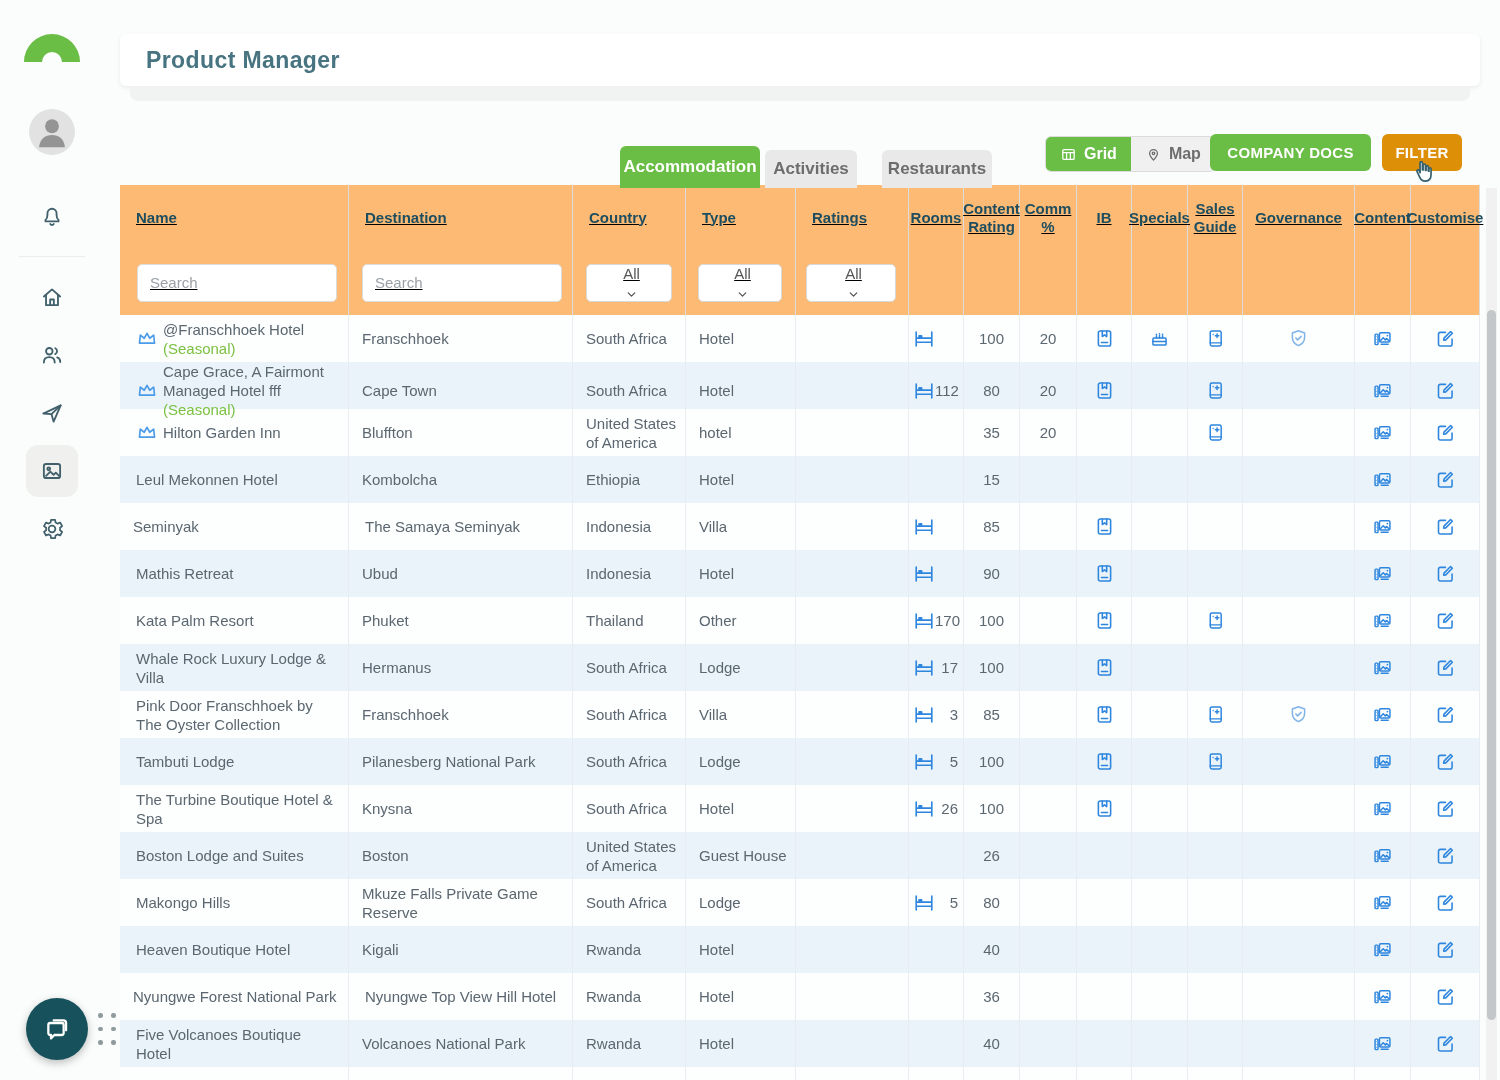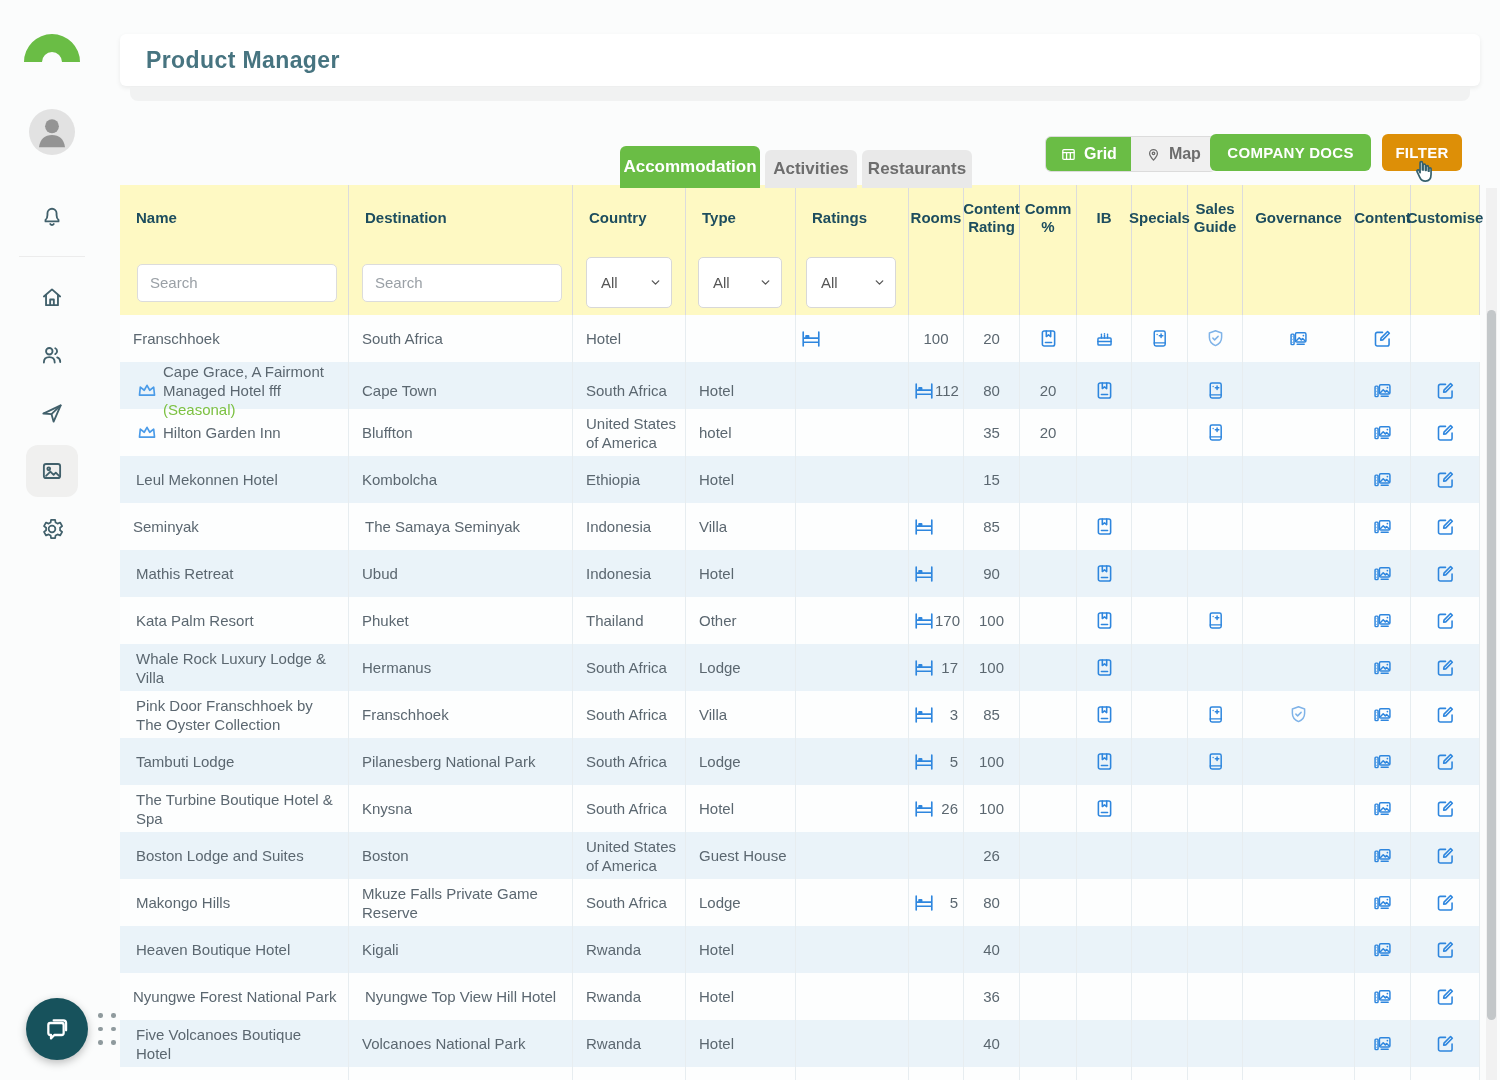--- a/index.html
+++ b/index.html
@@ -30,52 +30,52 @@
     border-radius:6px;box-shadow:0 2px 5px rgba(0,0,0,.07);display:flex;align-items:center;}
   .header-card .title{margin-left:26px;font-size:23px;font-weight:600;letter-spacing:.4px;color:#477480;}
   .header-shadow{position:absolute;left:130px;top:88px;width:1340px;height:13px;background:#f1f2f2;
     border-radius:0 0 8px 8px;}
 
   
   .tabs{position:absolute;left:620px;top:146px;display:flex;align-items:flex-end;z-index:5;}
   .tab{height:38px;display:flex;align-items:center;justify-content:center;border-radius:6px 6px 0 0;
     background:#e9e9e9;color:#6d6d6d;font-size:17px;font-weight:700;cursor:pointer;margin-right:5px;}
   .tab.active{height:42px;background:var(--green);color:#fff;}
-  .tab.t0{width:140px;} .tab.t1{width:92px;} .tab.t2{width:110px;}
+  .tab.t0{width:140px;} .tab.t1{width:92px;} .tab.t2{width:110px;margin-left:20px;}
 
   .view-toggle{position:absolute;left:1045px;top:136px;height:34px;display:flex;z-index:5;
     border-radius:6px;overflow:hidden;border:1px solid #dcdcdc;}
   .vt{display:flex;align-items:center;gap:7px;padding:0 14px;font-size:16px;font-weight:700;cursor:pointer;}
   .vt svg{width:17px;height:17px;}
   .vt.active{background:var(--green);color:#fff;border:none;}
   .vt.idle{background:#f0f0f0;color:#6d6d6d;}
 
   .btn{position:absolute;top:134px;height:37px;border:none;border-radius:6px;color:#fff;
     font-family:"Liberation Sans",sans-serif;font-size:15px;font-weight:700;letter-spacing:.3px;cursor:pointer;z-index:5;}
   .btn-docs{left:1210px;width:161px;background:var(--green);}
   .btn-filter{left:1382px;width:80px;background:#dd8f07;}
   .cursor-hand{position:absolute;left:1408px;top:155px;width:32px;height:34px;z-index:9;pointer-events:none;}
 
   
   :root{--green:#6abd45;--blue:#2e86de;--cols:229px 224px 113px 110px 113px 55px 56px 57px 55px 56px 55px 112px 56px 69px;}
   .table{position:absolute;left:120px;top:185px;width:1360px;height:895px;background:#fdfefe;}
   .grid-row{display:grid;grid-template-columns:var(--cols);}
-  .thead{background:#fef9c3;height:130px;position:relative;}
+  .thead{background:#fdba74;height:130px;position:relative;text-decoration:underline;}
   .th{border-right:1px solid #dcdcdc;height:65px;display:flex;align-items:center;
     color:#1d4d5e;font-size:15px;font-weight:700;line-height:18px;}
   .th.left{padding-left:16px;}
   .th.ctr{justify-content:center;text-align:center;}
   .th.nowrap{white-space:nowrap;overflow:visible;}
   .tfilter .fc{border-right:1px solid #dcdcdc;height:65px;display:flex;align-items:center;}
   .search{height:38px;border:1px solid #dcdcdc;border-radius:5px;background:#fff;width:200px;
     font-family:"Liberation Sans",sans-serif;font-size:15px;color:#555;padding:0 12px;box-sizing:border-box;outline:none;}
   .search::placeholder{color:#9aa0a6;}
-  .select{height:51px;border:1px solid #d8d8d8;border-radius:5px;background:#fff;display:flex;
+  .select{height:38px;border:1px solid #d8d8d8;border-radius:5px;background:#fff;display:flex;
     align-items:center;justify-content:space-between;padding:0 9px 0 14px;box-sizing:border-box;
-    font-size:15px;color:#555;cursor:pointer;}
+    font-size:15px;color:#555;cursor:pointer;flex-direction:column;}
   .select svg{width:13px;height:13px;color:#555;}
 
   .tbody{height:765px;overflow:hidden;}
   .row{height:47px;}
   .row:nth-child(even){background:#eaf3f9;}
   .cell{border-right:1px solid #e7edf0;display:flex;align-items:center;color:#5b6770;
     font-size:15px;line-height:19px;overflow:visible;}
   .cell.name{padding:0 8px 0 16px;align-items:center;}
   .cell.txt{padding:0 8px 0 13px;}
   .cell.num{justify-content:center;}
@@ -381,20 +381,26 @@
           <div class="fc"></div>
         <div class="fc"></div>
           <div class="fc"></div>
           <div class="fc"></div>
           <div class="fc"></div>
           <div class="fc"></div>
       </div>
     </div>
     <div class="tbody">
   <div class="grid-row row">
+    <div class="cell name">
+      <span class="crown"><svg>
+                <use href="#s-crown"></use>
+              </svg></span>
+      <span class="nmwrap"><span class="nm">@Franschhoek Hotel</span><span class="seasonal"> (Seasonal)</span></span>
+    </div>
     <div class="cell txt dest">Franschhoek</div>
     <div class="cell txt country">South Africa</div>
     <div class="cell txt type">Hotel</div>
     <div class="cell ratings"></div>
     <div class="cell rooms">
       <span class="bed"><svg>
                 <use href="#s-bed"></use>
               </svg></span>
       <span class="rooms-count"></span>
     </div>

